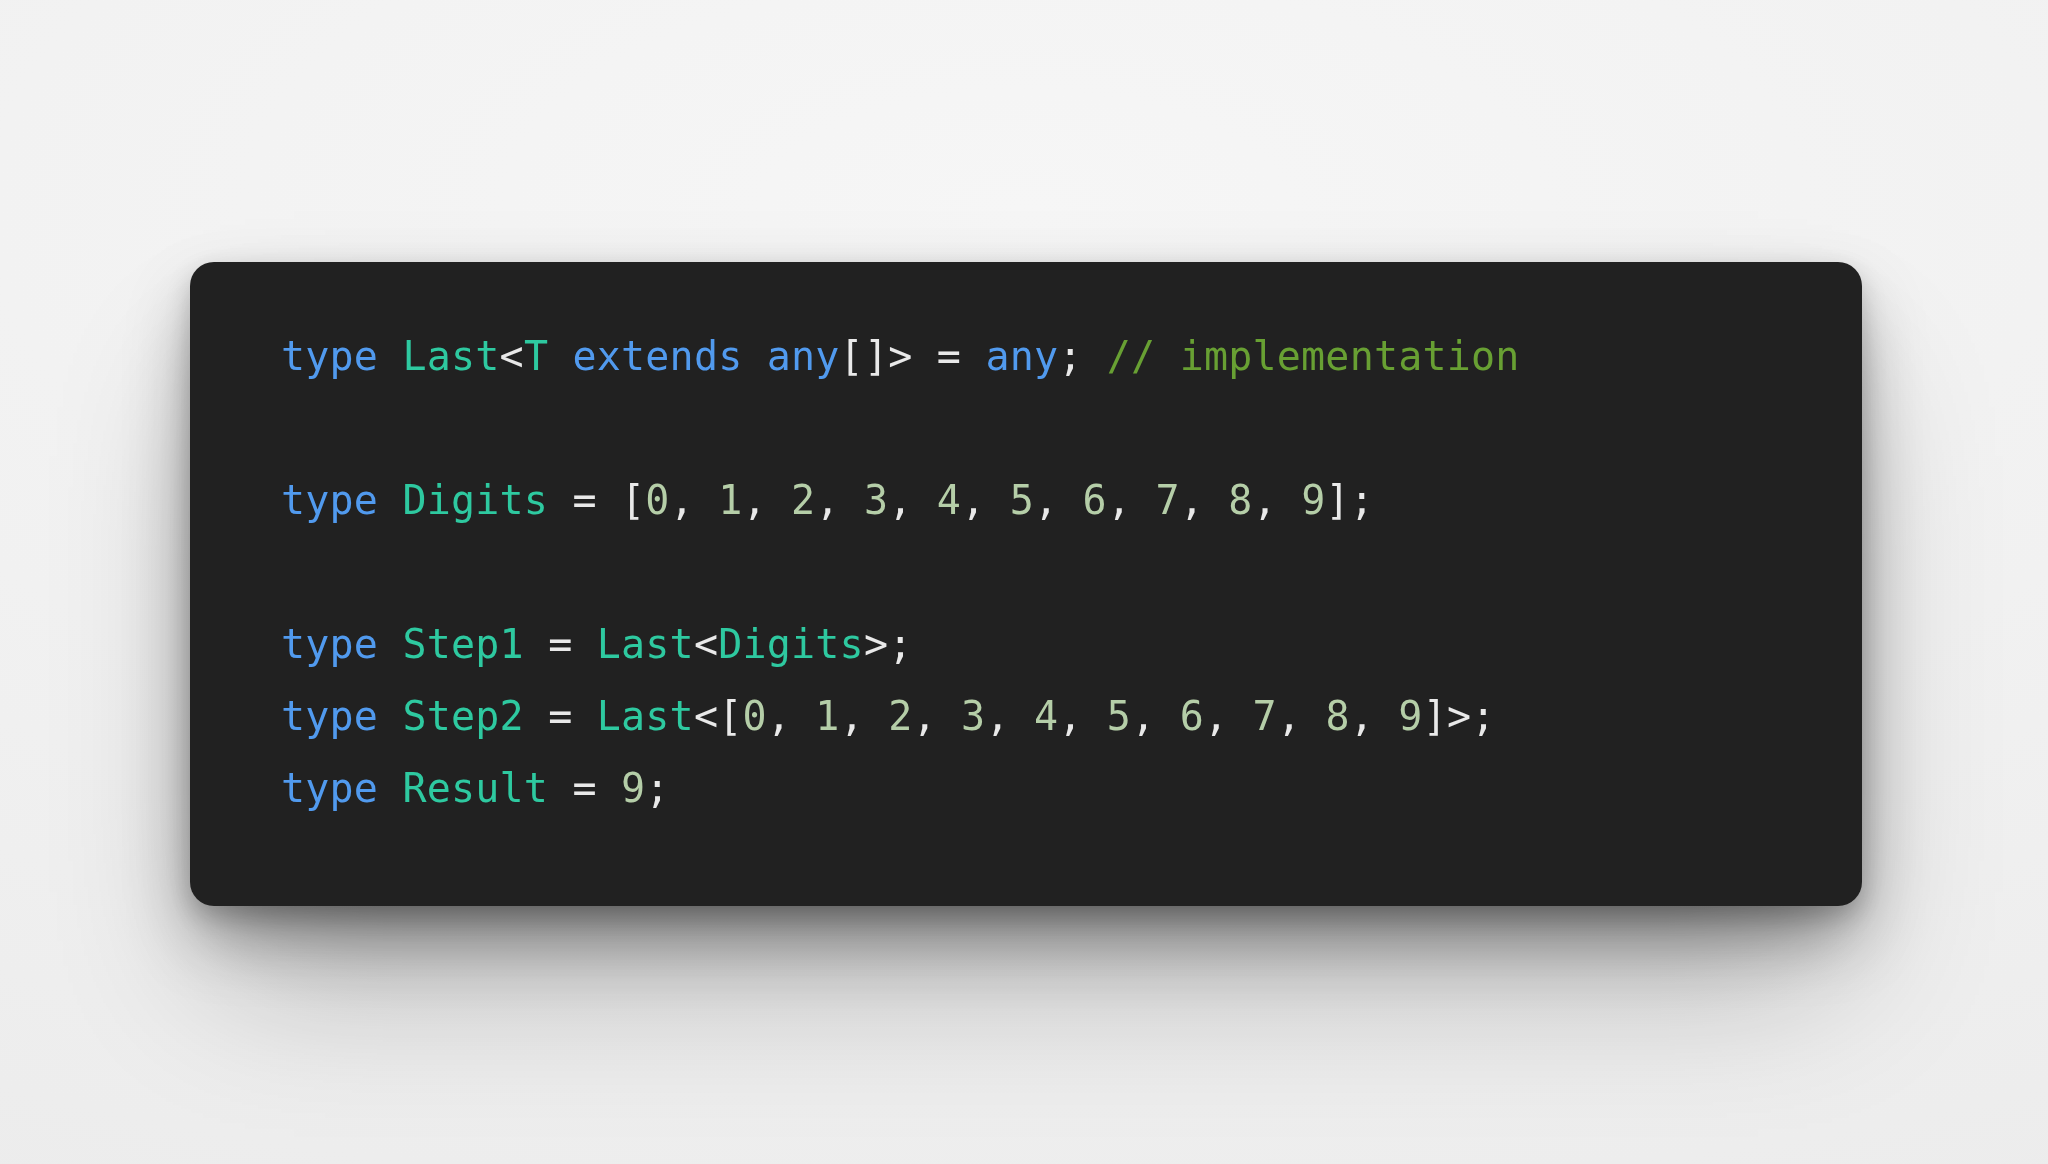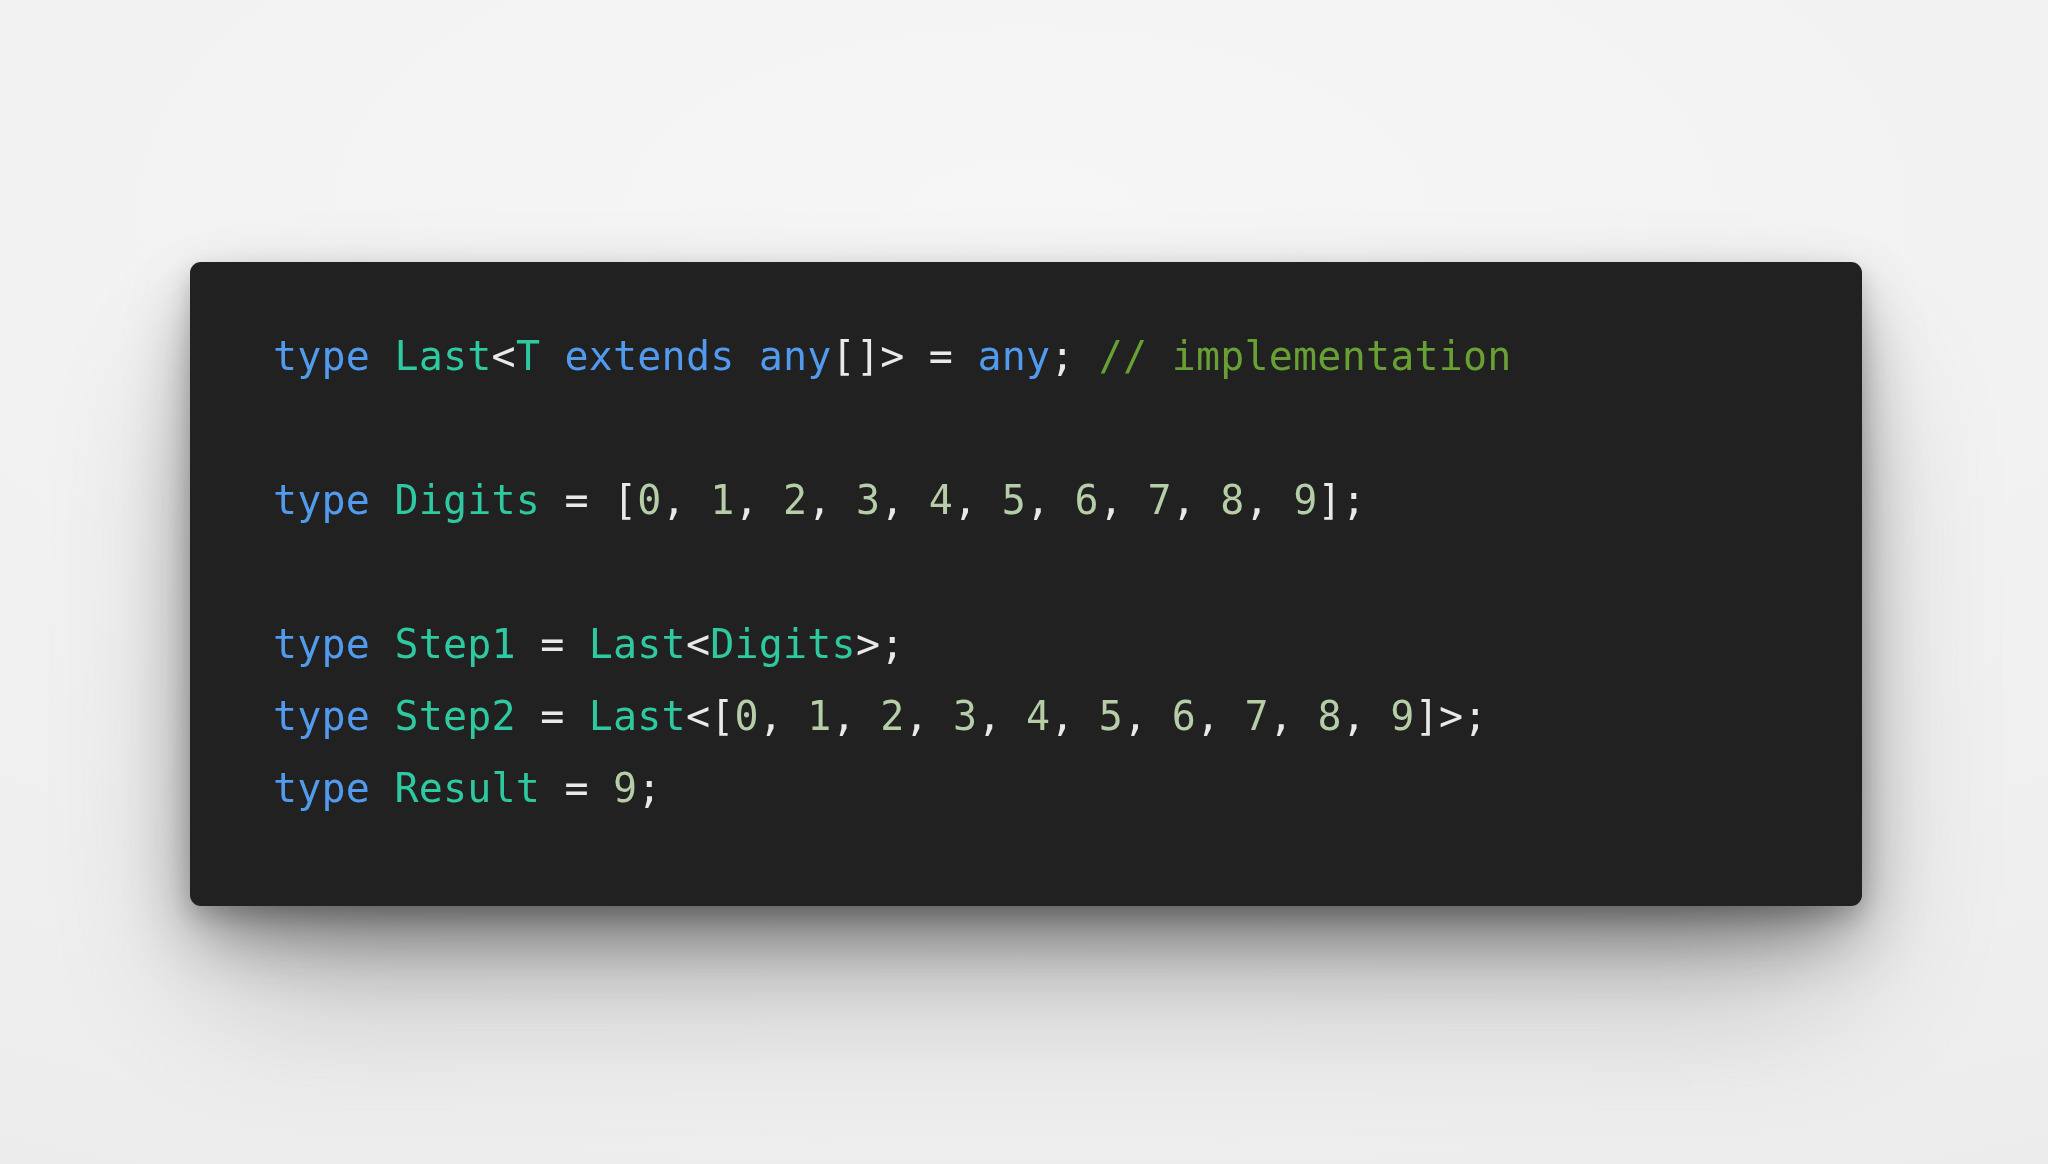--- a/index.html
+++ b/index.html
@@ -23,27 +23,27 @@
   }
 
   
   #code-card {
     position: absolute;
     left: 190px;
     top: 262px;
     width: 1672px;
     height: 644px;
     background: #212121;
-    border-radius: 11px;
+    border-radius: 24px;
     box-shadow:
       0 34px 70px -10px rgba(0,0,0,0.42),
       0 90px 150px -30px rgba(0,0,0,0.30),
       0 10px 24px rgba(0,0,0,0.18);
     box-sizing: border-box;
-    padding: 58px 0 0 8px;
+    padding: 58px 0 0 16px;
     overflow: hidden;
   }
 
   #code-block {
     margin: 0;
     padding: 0 0 0 75px;
     font-family: "DejaVu Sans Mono", "Liberation Mono", monospace;
     font-size: 40px;
     line-height: 72px;
     letter-spacing: 0.2px;

